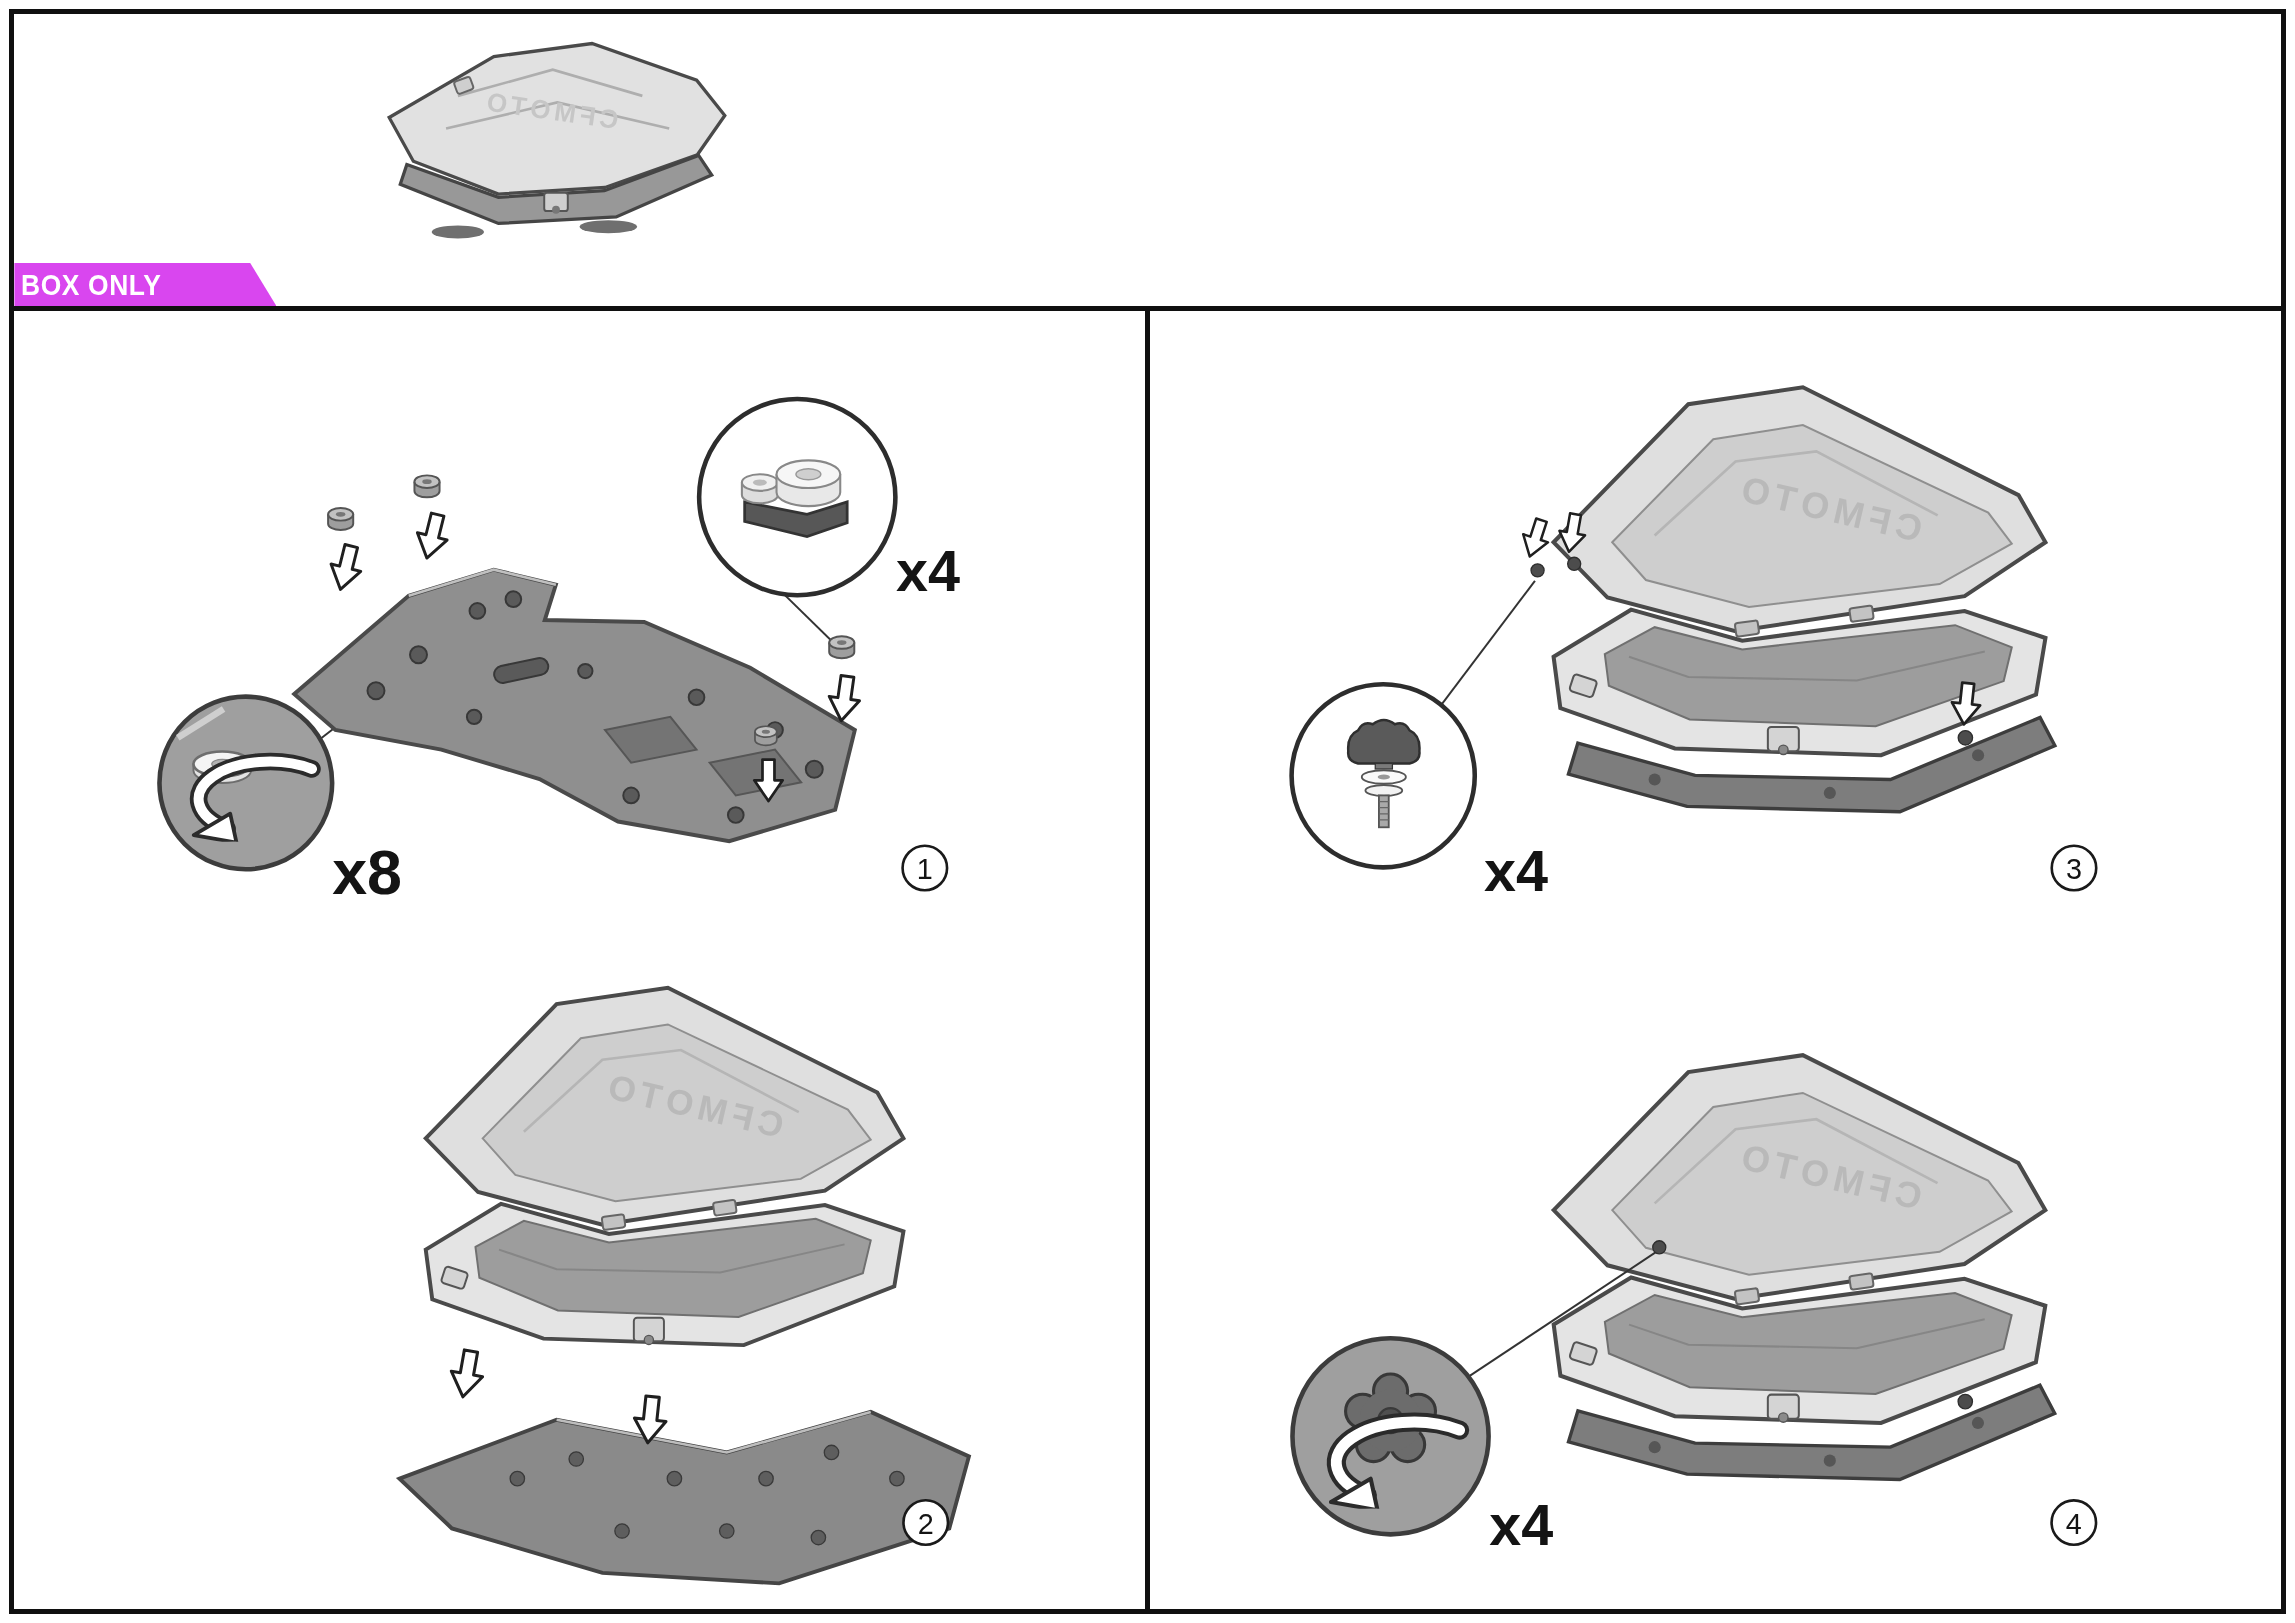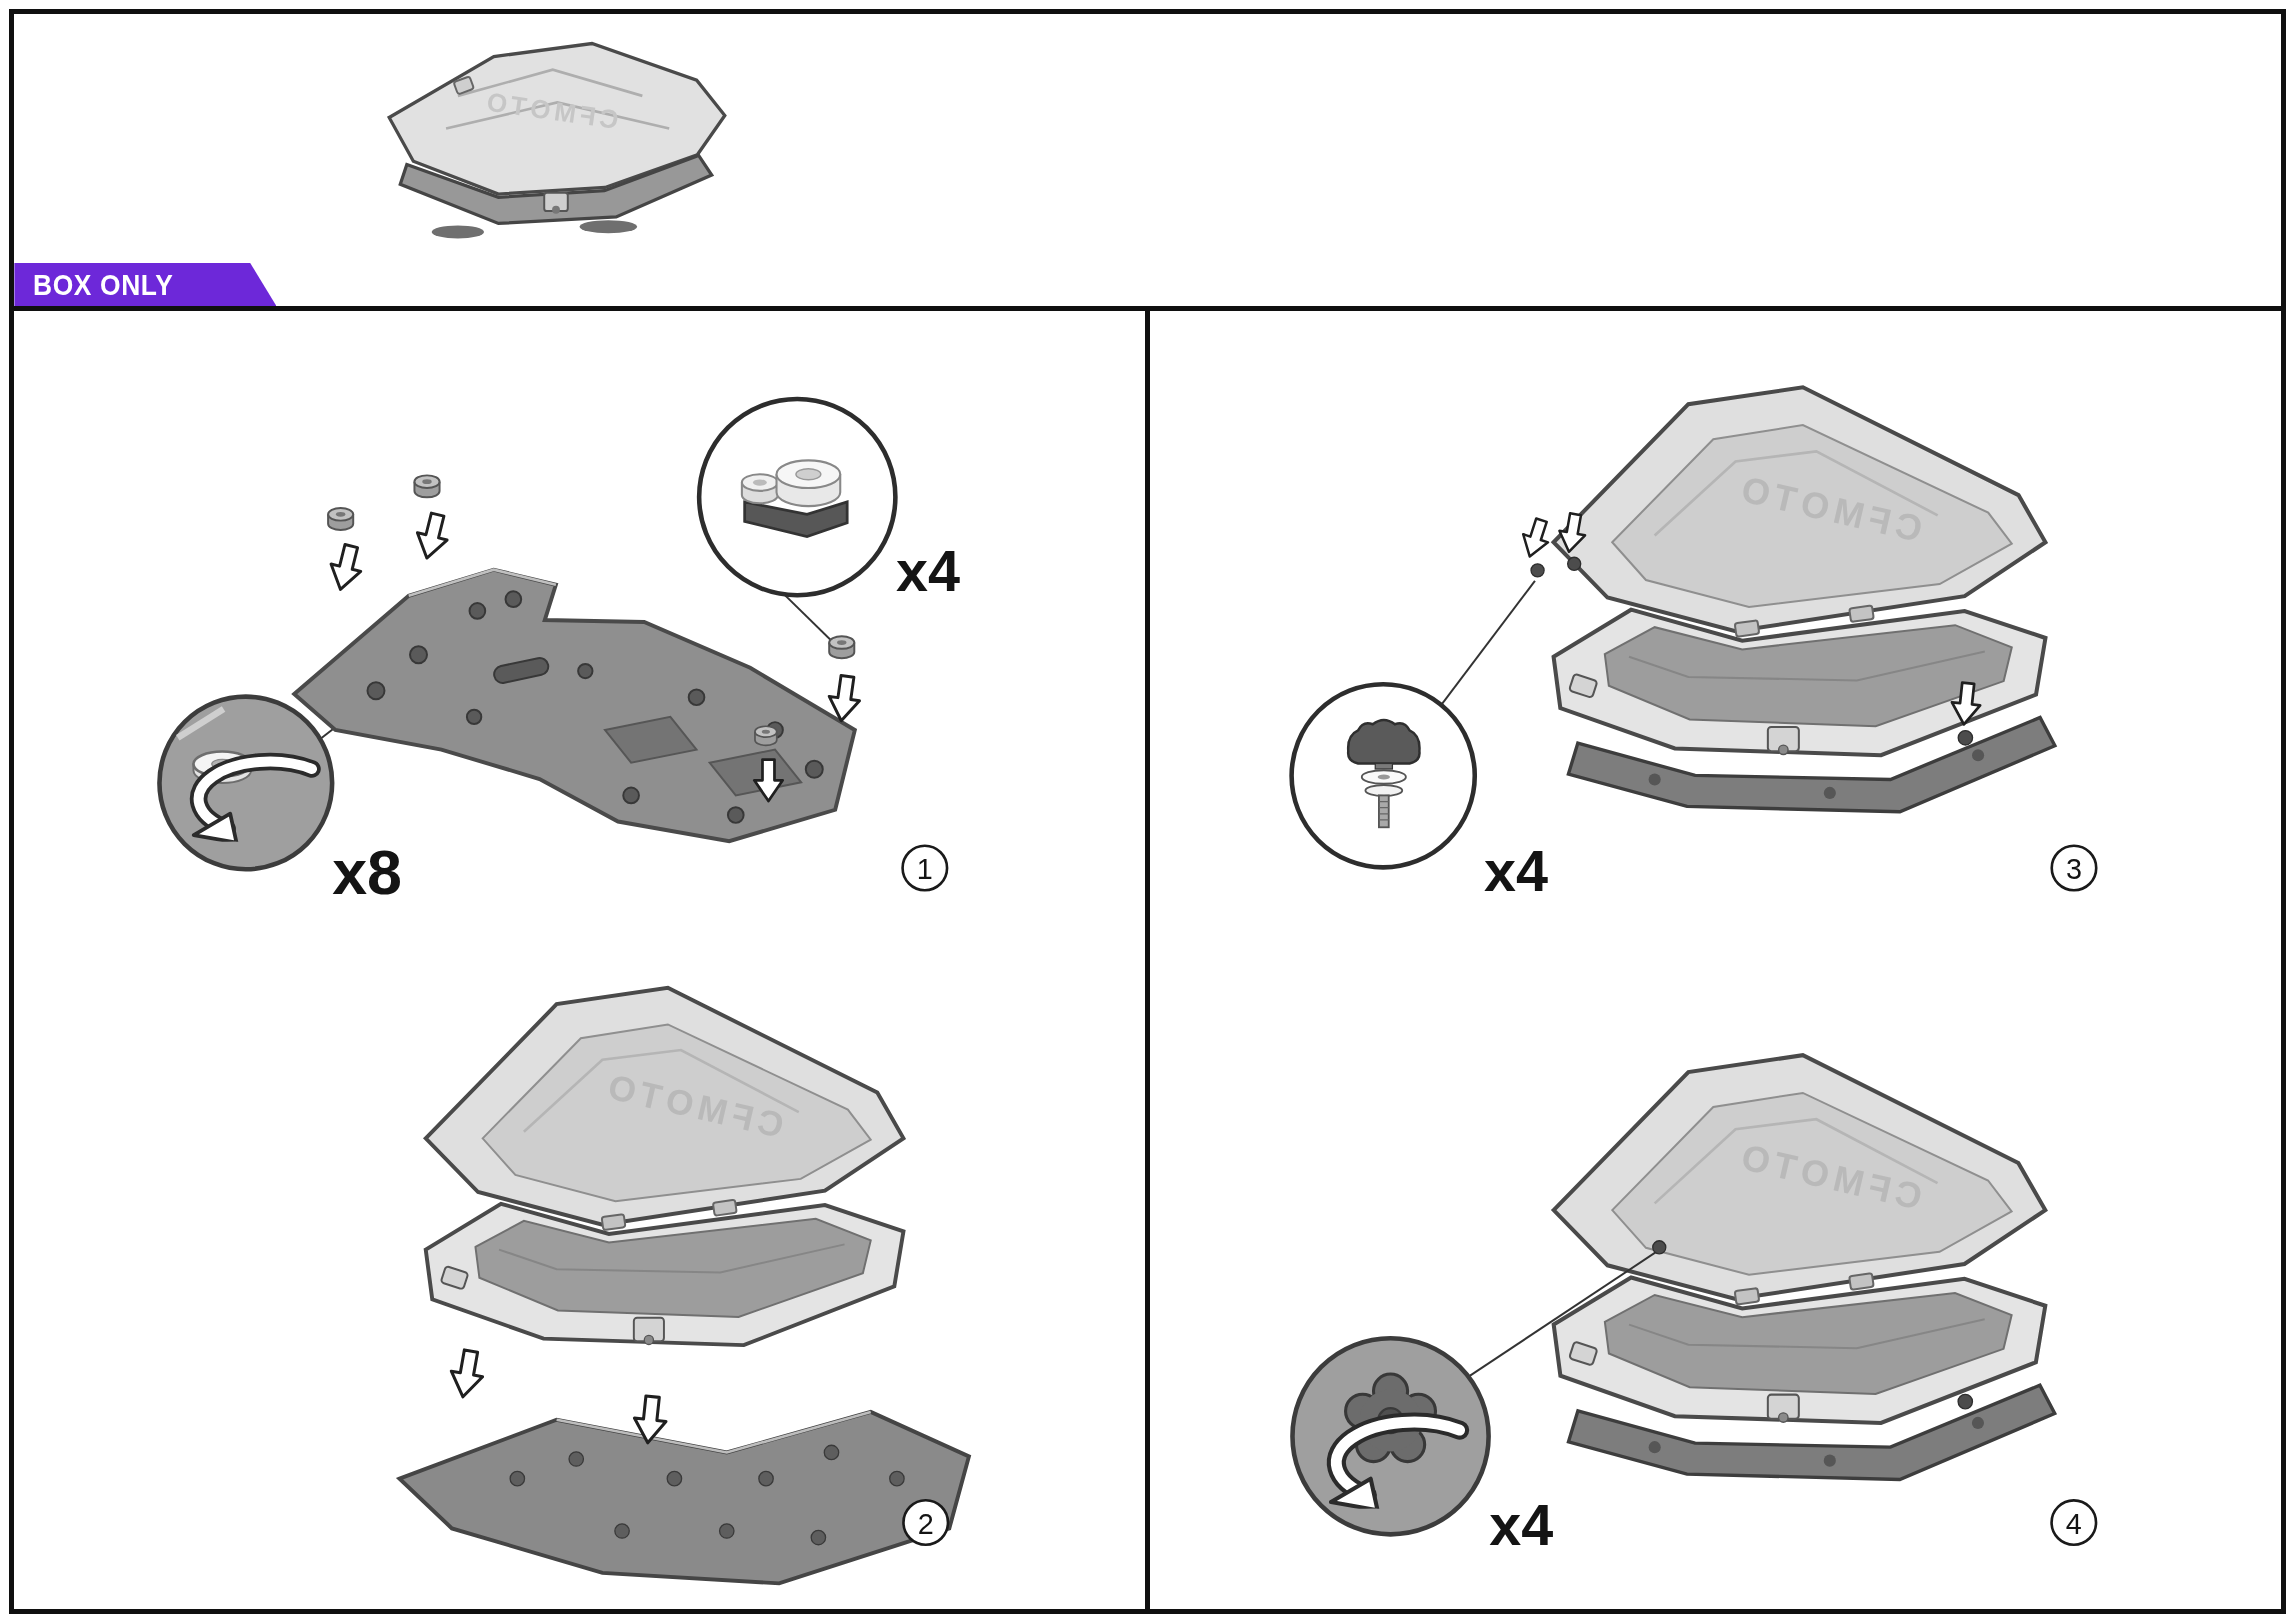--- a/index.html
+++ b/index.html
@@ -6,23 +6,23 @@
   html,body { background:#ffffff; }
   #page {
     position:relative; width:2295px; height:1623px; background:#ffffff;
     font-family:"Liberation Sans", sans-serif; overflow:hidden;
   }
   .frame { position:absolute; left:9.2px; top:9.2px; right:9.2px; bottom:9.2px;
     border:5.2px solid #101010; pointer-events:none; }
   .hdiv { position:absolute; left:9.2px; right:9.2px; top:306px; height:5.2px; background:#101010; }
   .vdiv { position:absolute; left:1145px; top:306px; bottom:9.2px; width:5.2px; background:#101010; }
   .banner {
-    position:absolute; left:14.4px; top:263px; width:262px; height:43px; background:#6d28d9;
+    position:absolute; left:14.4px; top:263px; width:262px; height:43px; background:#d946ef;
     clip-path:polygon(0 0, 90% 0, 100% 100%, 0 100%);
-    display:flex; align-items:center; padding-left:19px;
+    display:flex; align-items:center; padding-left:7px;
   }
   .banner span {
     color:#ffffff; font-size:30px; font-weight:700; letter-spacing:0.7px;
     transform:scaleX(.88); transform-origin:left center; white-space:nowrap;
   }
   svg.abs { position:absolute; }
   text.qty { font-weight:bold; fill:#141414; }
   text.badge-num { fill:#141414; font-weight:400; }
   .defs-hidden { position:absolute; width:0; height:0; overflow:hidden; }
 </style>

